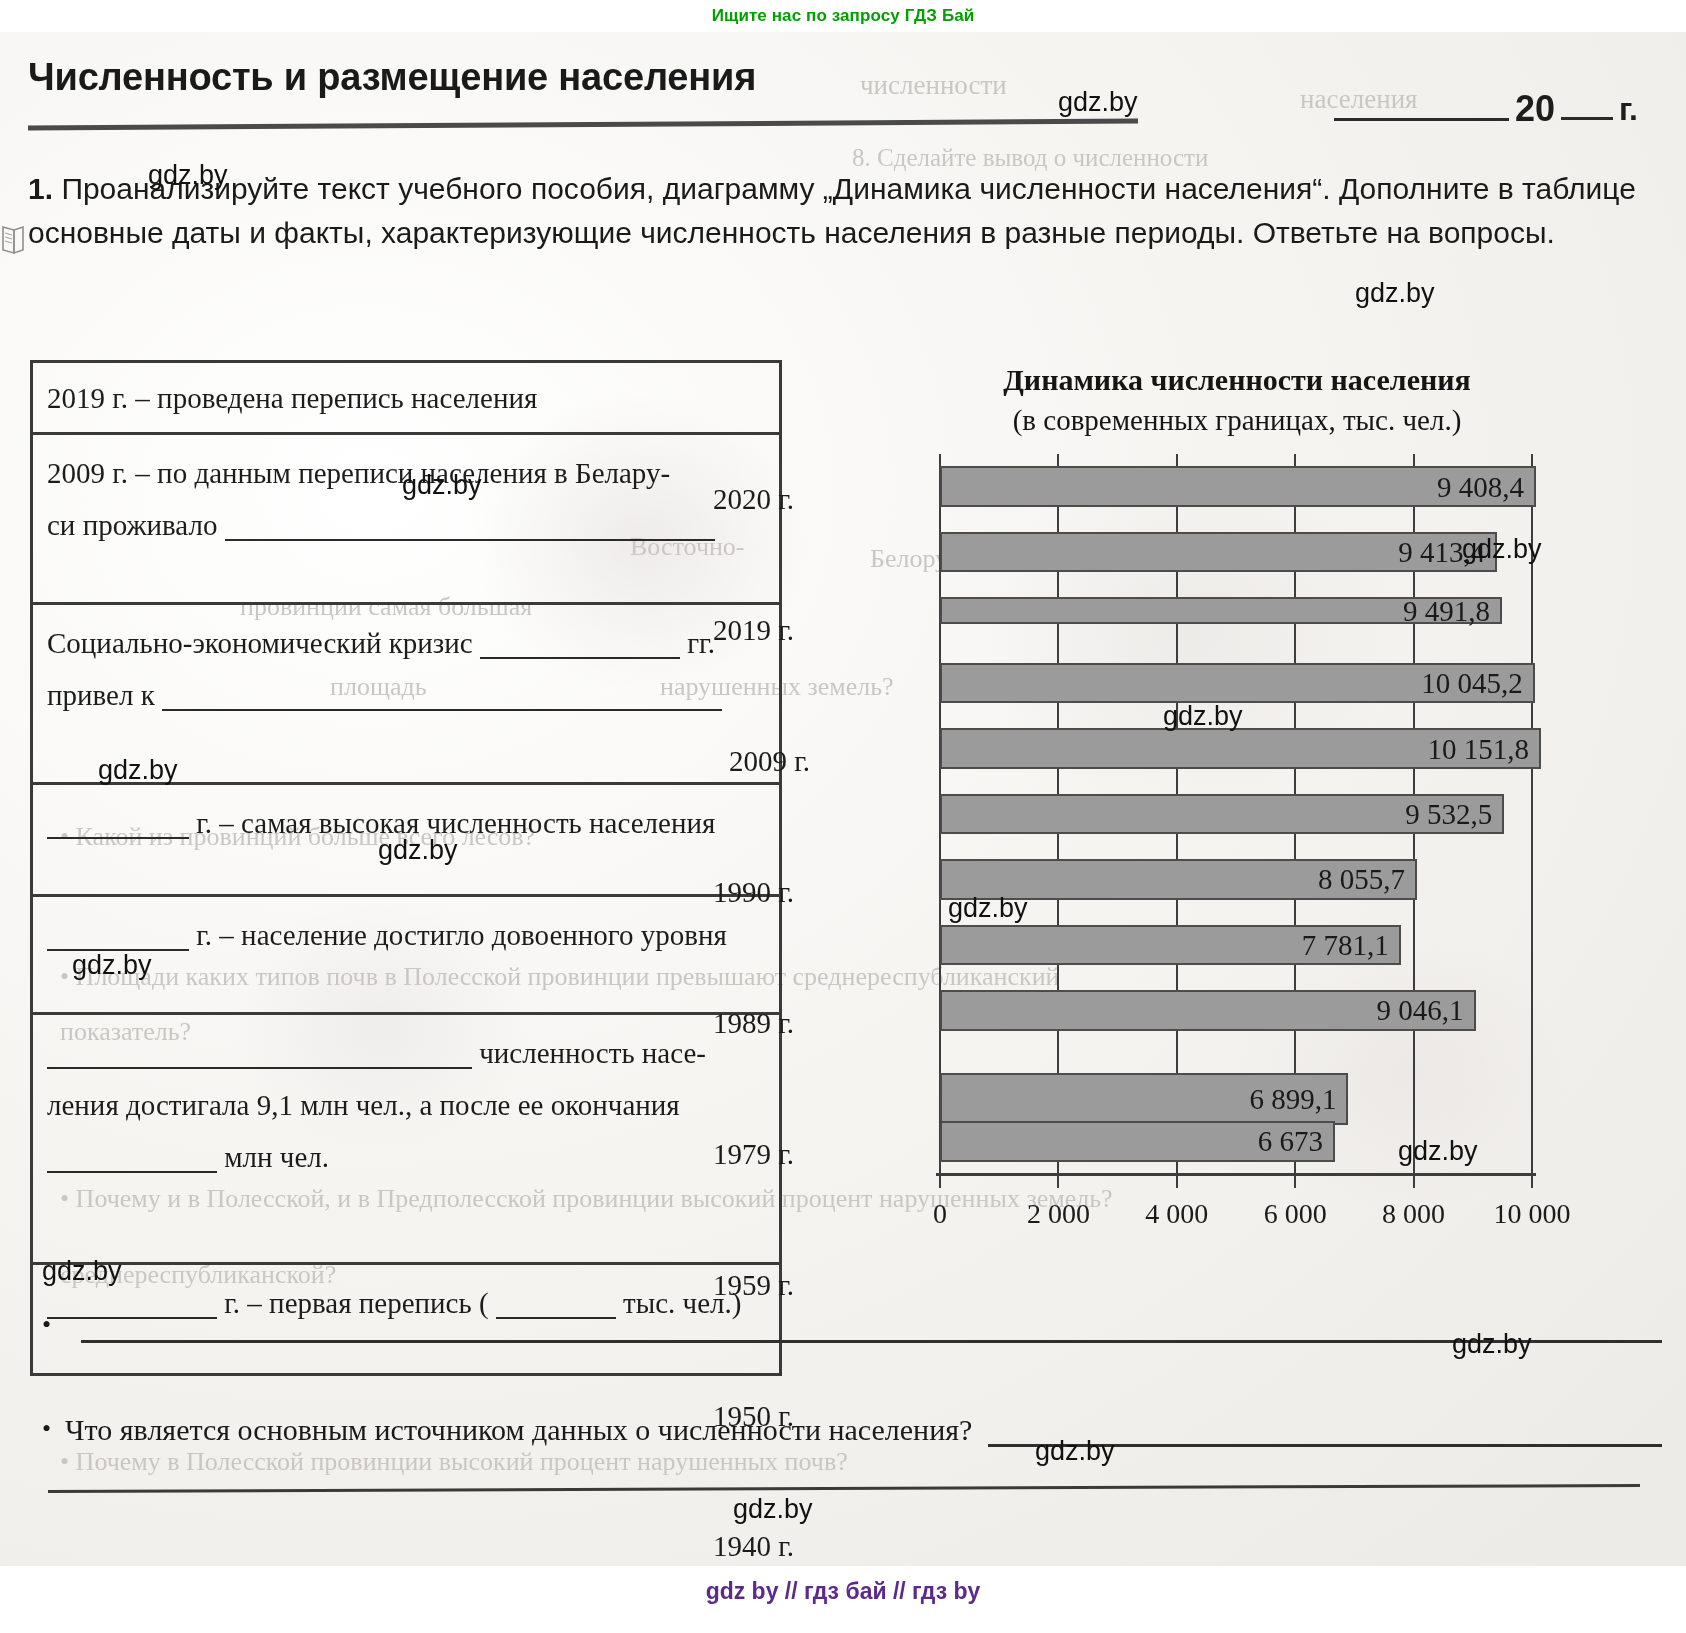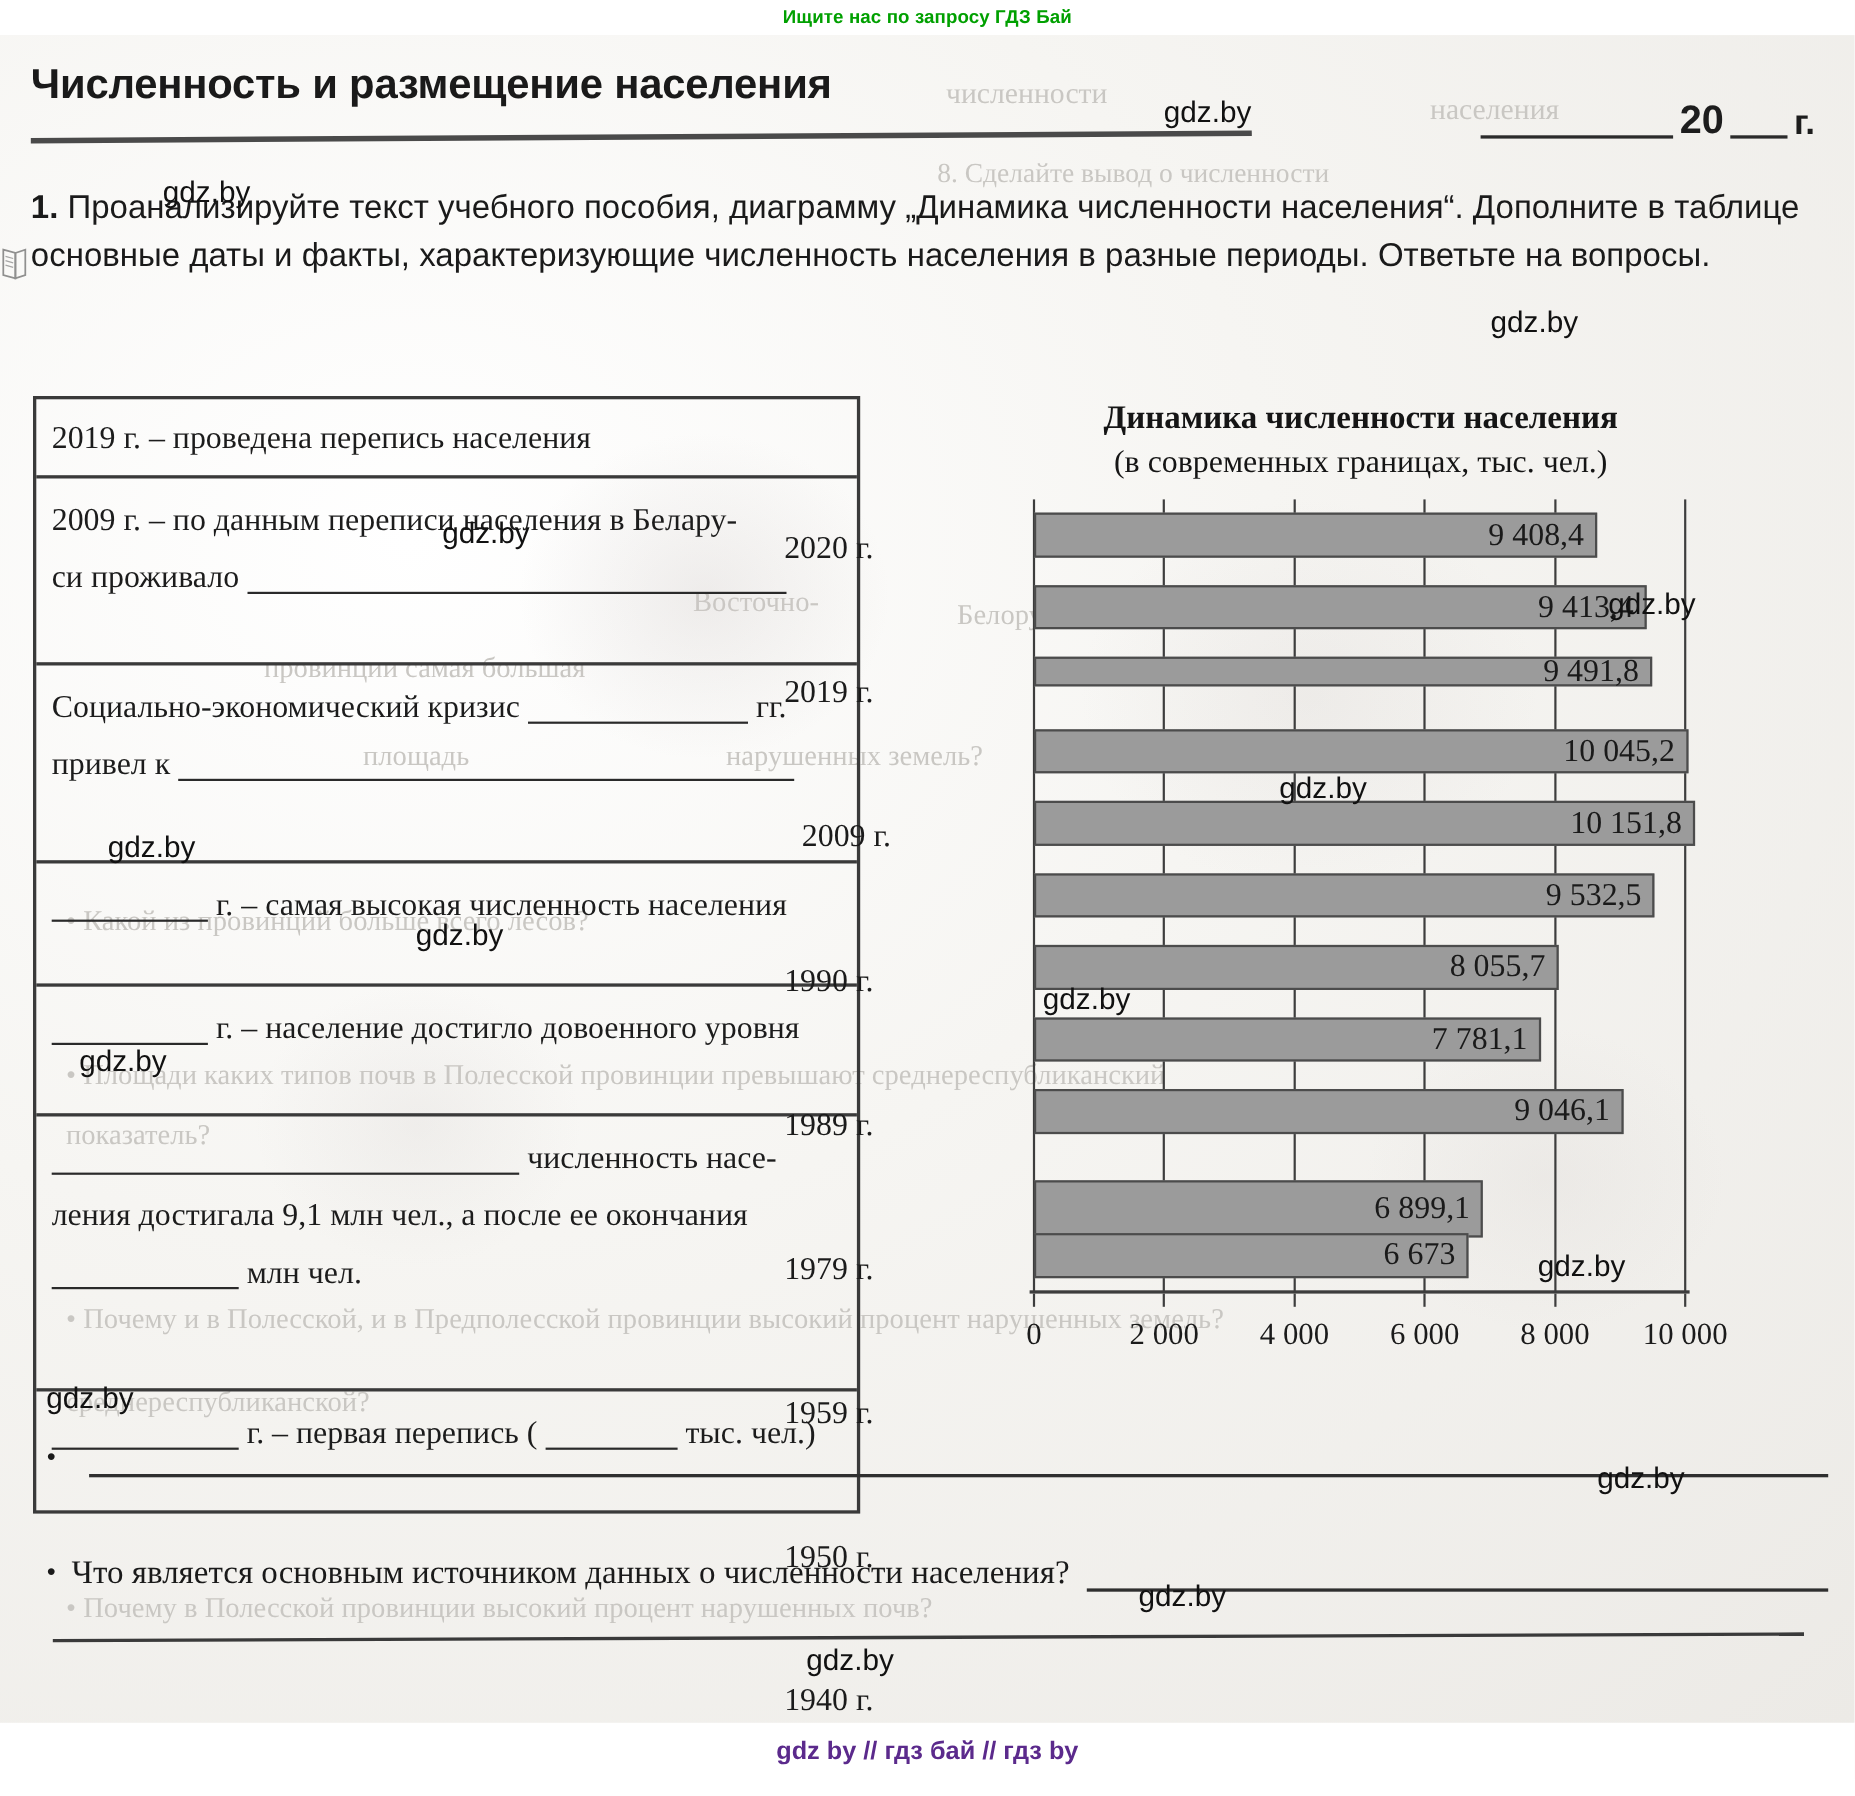--- a/index.html
+++ b/index.html
@@ -83,24 +83,24 @@
     position: absolute;
     left: 0;
     top: 72px;
     width: 1110px;
     height: 5px;
     background: #4a4a4a;
     transform: rotate(-0.35deg);
   }
   #year-field {
     position: absolute;
-    right: 8px;
+    right: 20px;
     top: 42px;
     display: flex;
-    align-items: flex-end;
+    align-items: center;
     gap: 6px;
   }
   #year-field .blank-line {
     display: inline-block;
     width: 175px;
     border-bottom: 3px solid #2b2b2b;
     height: 20px;
   }
   #year-field .blank-short {
     display: inline-block;
@@ -459,21 +459,21 @@
           <div class="gridline" style="left: 354.2px;"></div>
           <div class="tick" style="left: 354.2px;"></div>
           <div class="ticklabel" style="left: 355.2px;">6 000</div>
           <div class="gridline" style="left: 472.6px;"></div>
           <div class="tick" style="left: 472.6px;"></div>
           <div class="ticklabel" style="left: 473.6px;">8 000</div>
           <div class="gridline" style="left: 591px;"></div>
           <div class="tick" style="left: 591px;"></div>
           <div class="ticklabel" style="left: 592px;">10 000</div>
           <div class="bar-row" style="top: 12.4364px; height: 40.5818px;">
-            <div class="bar" style="width: 512px; background: rgb(155, 155, 155);">
+            <div class="bar" style="width: 596px; background: rgb(155, 155, 155);">
               <span class="bar-value">9 408,4</span>
             </div>
             <div class="cat-label" style="top: 32.7273px;">2020 г.</div>
           </div>
           <div class="bar-row" style="top: 77.8909px; height: 40.5818px;">
             <div class="bar" style="width: 557.273px; background: rgb(155, 155, 155);">
               <span class="bar-value">9 413,4</span>
             </div>
             <div class="cat-label" style="top: 98.1818px;">2019 г.</div>
           </div>

